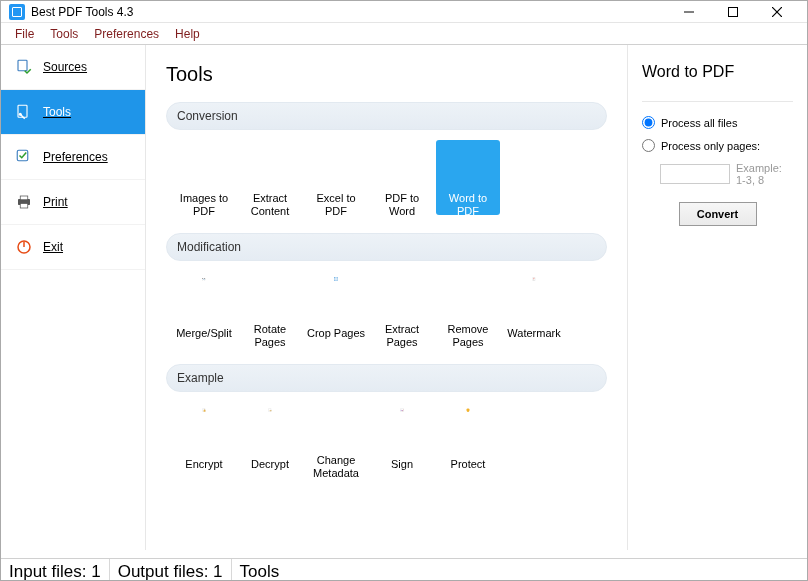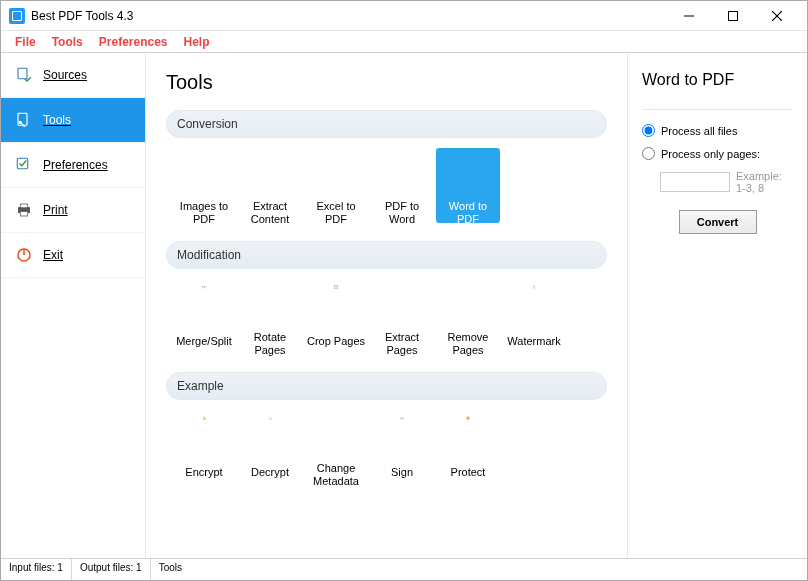--- a/index.html
+++ b/index.html
@@ -1,27 +1,27 @@
 <!DOCTYPE html>
 <html><head>
 <meta charset="utf-8">
 <style>
 * { box-sizing: border-box; margin: 0; padding: 0; }
 body { font-family: "Segoe UI", Tahoma, sans-serif; font-size: 12px; width: 808px; height: 581px; background: #fff; border: 1px solid #aaa; position: relative; overflow: hidden; }
 
 
-.titlebar { height: 30px; display: flex; align-items: center; padding: 0 8px; border-bottom: 1px solid #e5e5e5; }
+.titlebar { height: 22px; display: flex; align-items: center; padding: 0 8px; border-bottom: 1px solid #e5e5e5; }
 .titlebar .app-icon { width: 16px; height: 16px; background: #2196f3; border-radius: 2px; margin-right: 6px; position: relative; }
 .titlebar .app-icon::after { content: ""; position: absolute; inset: 3px; border: 1.5px solid #fff; border-radius: 1px; }
 .titlebar .title { flex: 1; font-size: 12px; }
 .titlebar .win-btn { width: 44px; height: 28px; display: flex; align-items: center; justify-content: center; font-family: Arial, sans-serif; }
 
 
 .menubar { height: 22px; display: flex; align-items: center; padding: 0 6px; border-bottom: 1px solid #d0d0d0; }
-.menubar .mi { padding: 2px 8px; color: #ef4444; cursor: default; font-weight: bold; }
+.menubar .mi { padding: 2px 8px; color: #7f1d1d; cursor: default; }
 
 
 .body { display: flex; height: calc(100% - 30px - 22px - 22px); }
 
 
 .sidebar { width: 145px; border-right: 1px solid #e7e7e7; background: #fff; text-decoration: underline; }
 .side-item { height: 45px; display: flex; align-items: center; padding: 0 14px; gap: 10px; border-bottom: 1px solid #f2f2f2; cursor: default; position: relative; }
 .side-item.active { background: #1f95e9; color: #fff; }
 .side-item.active::after { content: ""; position: absolute; right: -8px; top: 50%; margin-top: -8px; border: 8px solid transparent; border-left-color: #1f95e9; }
 .side-icon { width: 18px; height: 18px; display: flex; align-items: center; justify-content: center; }
@@ -39,21 +39,21 @@
 .rpanel { width: 180px; border-left: 1px solid #e7e7e7; padding: 18px 14px; }
 .rpanel h2 { font-size: 16px; font-weight: 400; margin-bottom: 20px; }
 .rpanel hr { border: none; border-top: 1px solid #e7e7e7; margin-bottom: 14px; }
 .rrow { display: flex; align-items: center; gap: 6px; margin-bottom: 10px; font-size: 11px; }
 .rrow input[type=text] { width: 70px; height: 20px; border: 1px solid #ccc; padding: 0 4px; font-size: 11px; }
 .rrow .hint { color: #999; }
 .convert-btn { display: block; margin: 16px auto 0 auto; width: 78px; height: 24px; border: 1px solid #999; background: linear-gradient(#f6f6f6,#eaeaea); font-size: 11px; font-weight: bold; cursor: default; }
 
 
 .statusbar { position: absolute; bottom: 0; left: 0; right: 0; height: 22px; border-top: 1px solid #d0d0d0; display: flex; }
-.sb-cell { border-right: 1px solid #d8d8d8; padding: 3px 8px; font-size: 10px; }
+.sb-cell { border-right: 1px solid #d8d8d8; padding: 3px 8px; font-size: 17px; }
 .sb-cell:last-child { border-right: none; flex: 1; }
 </style>
 </head>
 <body>
 
 <div class="titlebar">
   <div class="app-icon"></div>
   <div class="title">Best PDF Tools 4.3</div>
   <div class="win-btn">
     <svg width="10" height="10">

